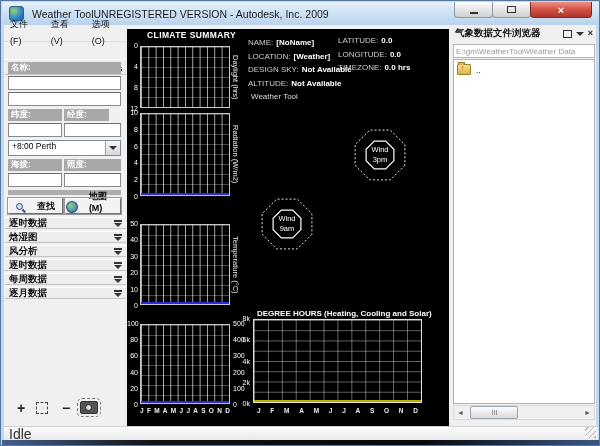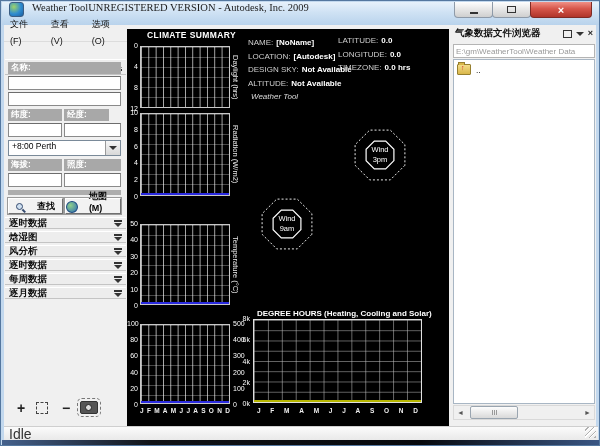--- a/index.html
+++ b/index.html
@@ -3,21 +3,21 @@
 <meta charset="utf-8">
 <style>
   html,body{margin:0;padding:0;background:#888;}
   .screen{position:relative;width:600px;height:446px;overflow:hidden;
     font-family:"Liberation Sans","DejaVu Sans",sans-serif;background:#f0f0f0;
     box-sizing:border-box;border:1px solid #54779f;box-shadow:inset 0 0 0 3px #c2d8ee;}
   .abs{position:absolute;}
 
   
   .titlebar{left:1px;top:1px;width:598px;height:23px;
-    background:linear-gradient(#e7f1fb,#cfe2f4 45%,#b9d3ec);display:flex;font-family:Liberation Serif, serif;}
+    background:linear-gradient(#e7f1fb,#cfe2f4 45%,#b9d3ec);display:flex;align-items:center;}
   .appicon{width:13px;height:13px;margin-left:7px;border-radius:3px;
     background:radial-gradient(circle at 30% 30%,#9fd468,#2f8cd0 55%,#1b5fa0);border:1px solid #3a5d84;}
   .title-text{margin-left:8px;font-size:10.5px;color:#1c1c1c;white-space:nowrap;}
   .winbtn{position:absolute;top:1px;height:15px;border:1px solid #8e9aa8;border-top:none;
     border-radius:0 0 4px 4px;background:linear-gradient(#fefefe,#e8e8e8 45%,#cfcfcf);
     display:flex;align-items:center;justify-content:center;}
   .winbtn.min{left:453px;width:37px;}
   .winbtn.max{left:491px;width:37px;}
   .winbtn.close{left:529px;width:60px;background:linear-gradient(#f09186,#d6564a 45%,#b0352a);border-color:#7e2a24;
     color:#fff;font-size:11px;font-weight:bold;}
@@ -67,21 +67,21 @@
     background:repeating-linear-gradient(135deg,transparent 0 2px,#b0b0b0 2px 3px,#fff 3px 4px);}
   .taskbar{left:1px;top:439px;width:598px;height:6px;
     background:linear-gradient(to right,#45618c,#101216 25%,#06080c 70%,#3a5684);}
 
   
   .canvas{left:126px;top:28px;width:322px;height:397px;background:#000;color:#fff;}
   .cs-title{left:20px;top:1px;font-size:8.5px;font-weight:bold;letter-spacing:.4px;}
   .info{font-size:8px;line-height:13.5px;white-space:nowrap;}
   .i-lbl{color:#cfcfcf;}
   .i-val{color:#fff;font-weight:bold;margin-left:3px;}
-  .watermark{left:124px;top:63px;font-size:8px;font-style:italic;color:#ddd;}
+  .watermark{left:124px;top:63px;font-size:8px;color:#ddd;}
   .plot{background-color:#000;position:absolute;box-sizing:border-box;border:1px solid #c8c8c8;
     background-image:linear-gradient(to right,rgba(255,255,255,.7) 1px,transparent 1px),
       linear-gradient(to bottom,rgba(255,255,255,.28) 1px,transparent 1px);
     background-size:calc(100%/12) 100%,100% 10px;}
   .zero::after{content:"";position:absolute;left:0;right:0;bottom:0;height:2px;background:#2a2ae0;}
   .ticks{position:absolute;display:flex;flex-direction:column;justify-content:space-between;
     color:#fff;font-size:7px;text-align:right;}
   .ticks.lefty{text-align:left;}
   .vlabel{position:absolute;writing-mode:vertical-rl;color:#e8e8e8;font-size:7.5px;
     display:flex;align-items:center;justify-content:center;white-space:nowrap;}
@@ -238,21 +238,21 @@
     <span>Idle</span>
     <span class="grip"></span>
   </div>
   <div class="abs taskbar"></div>
 
   <div class="abs canvas">
     <div class="abs cs-title">CLIMATE SUMMARY</div>
 
     <div class="abs info" style="left:121px;top:7px;">
         <div><span class="i-lbl">NAME:</span><span class="i-val">[NoName]</span></div>
-        <div><span class="i-lbl">LOCATION:</span><span class="i-val">[Autodesk]</span></div>
+        <div><span class="i-lbl">LOCATION:</span><span class="i-val">[Weather]</span></div>
         <div><span class="i-lbl">DESIGN SKY:</span><span class="i-val">Not Available</span></div>
         <div><span class="i-lbl">ALTITUDE:</span><span class="i-val">Not Available</span></div>
       </div>
     <div class="abs info" style="left:211px;top:5px;">
         <div><span class="i-lbl">LATITUDE:</span><span class="i-val">0.0</span></div>
         <div><span class="i-lbl">LONGITUDE:</span><span class="i-val">0.0</span></div>
         <div><span class="i-lbl">TIMEZONE:</span><span class="i-val">0.0 hrs</span></div>
       </div>
     <div class="abs watermark">Weather Tool</div>
 

